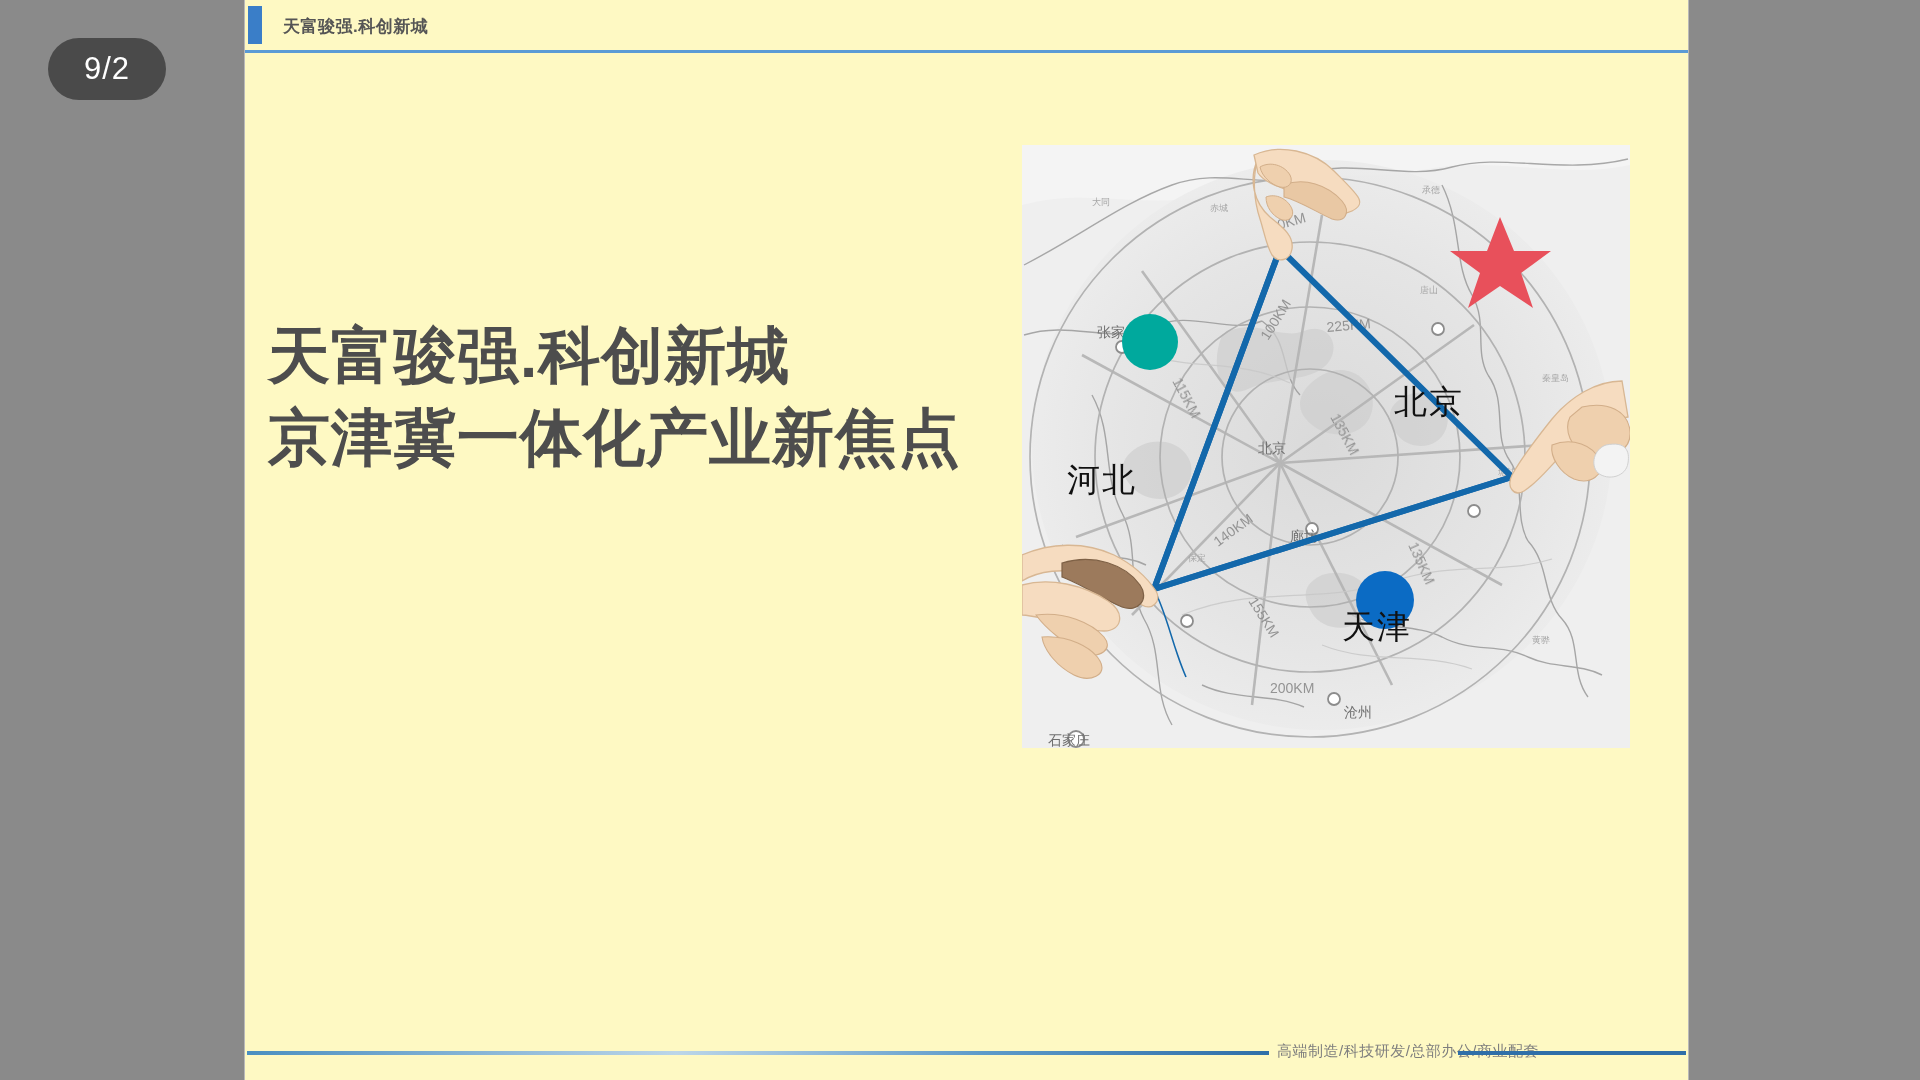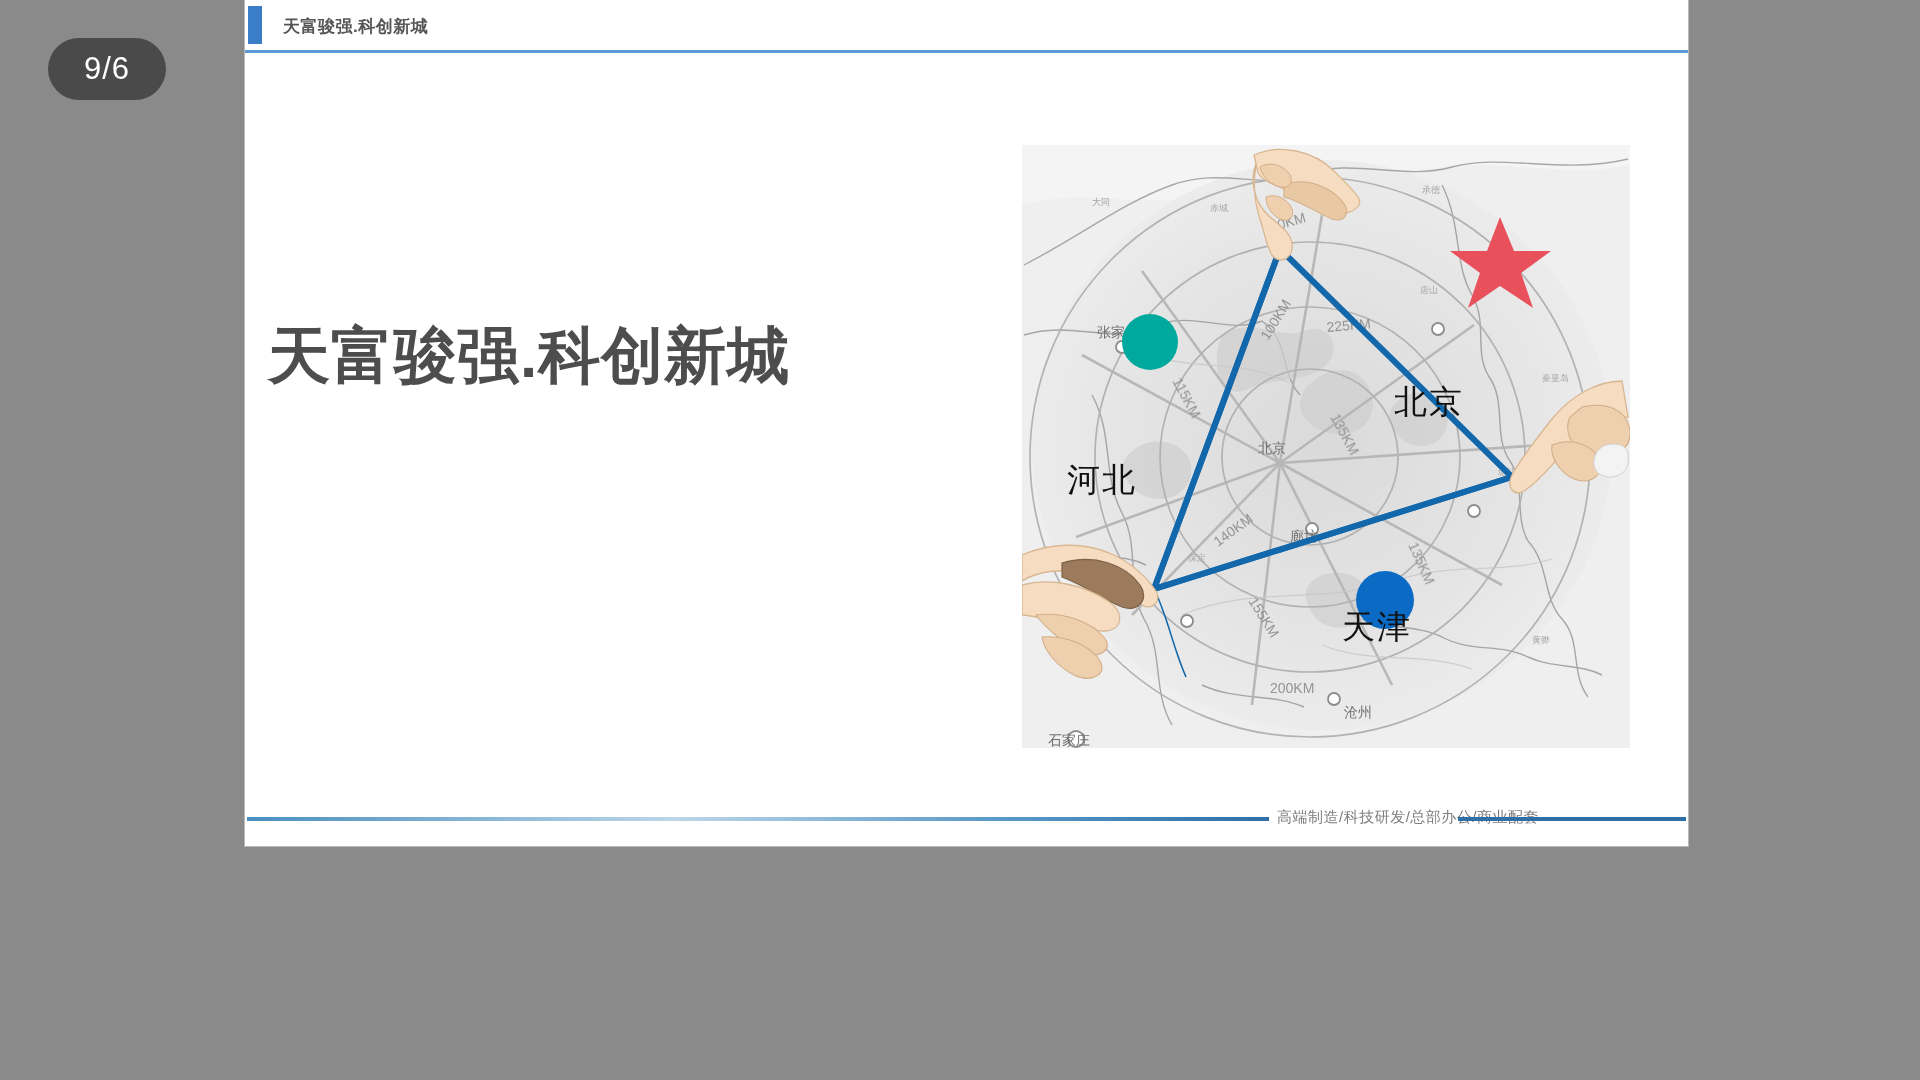--- a/index.html
+++ b/index.html
@@ -36,22 +36,22 @@
     letter-spacing: 1px;
     z-index: 40;
   }
 
   
   .slide {
     position: absolute;
     left: 245px;
     top: 0px;
     width: 1443px;
-    height: 846px;
-    background: #ffffff;
+    height: 1080px;
+    background: #fef9c3;
     box-shadow: 0 0 0 1px #b9b9b9;
     overflow: hidden;
   }
 
   
   .slide-header {
     position: absolute;
     left: 0;
     top: 6px;
     width: 100%;
@@ -160,32 +160,33 @@
     width: 228px;
     height: 4px;
     background: #2f6fa8;
   }
 </style>
 </head>
 <body>
 
 <div id="viewer">
 
-  <div class="page-badge">9/6</div>
+  <div class="page-badge">9/2</div>
 
   <div class="slide">
 
     <div class="slide-header">
       <div class="header-accent-bar"></div>
       <div class="header-title">天富骏强.科创新城</div>
       <div class="header-rule"></div>
     </div>
 
     <div class="headline">
       <div class="headline-line">天富骏强.科创新城</div>
+      <div class="headline-line">京津冀一体化产业新焦点</div>
     </div>
 
     <div class="map-figure">
       <svg viewBox="0 0 608 603" xmlns="http://www.w3.org/2000/svg">
         <defs>
           <radialGradient id="mapWash" cx="50%" cy="50%" r="62%">
             <stop offset="0%" stop-color="#d6d6d6"></stop>
             <stop offset="55%" stop-color="#e3e3e3"></stop>
             <stop offset="100%" stop-color="#f1f1f1"></stop>
           </radialGradient>

